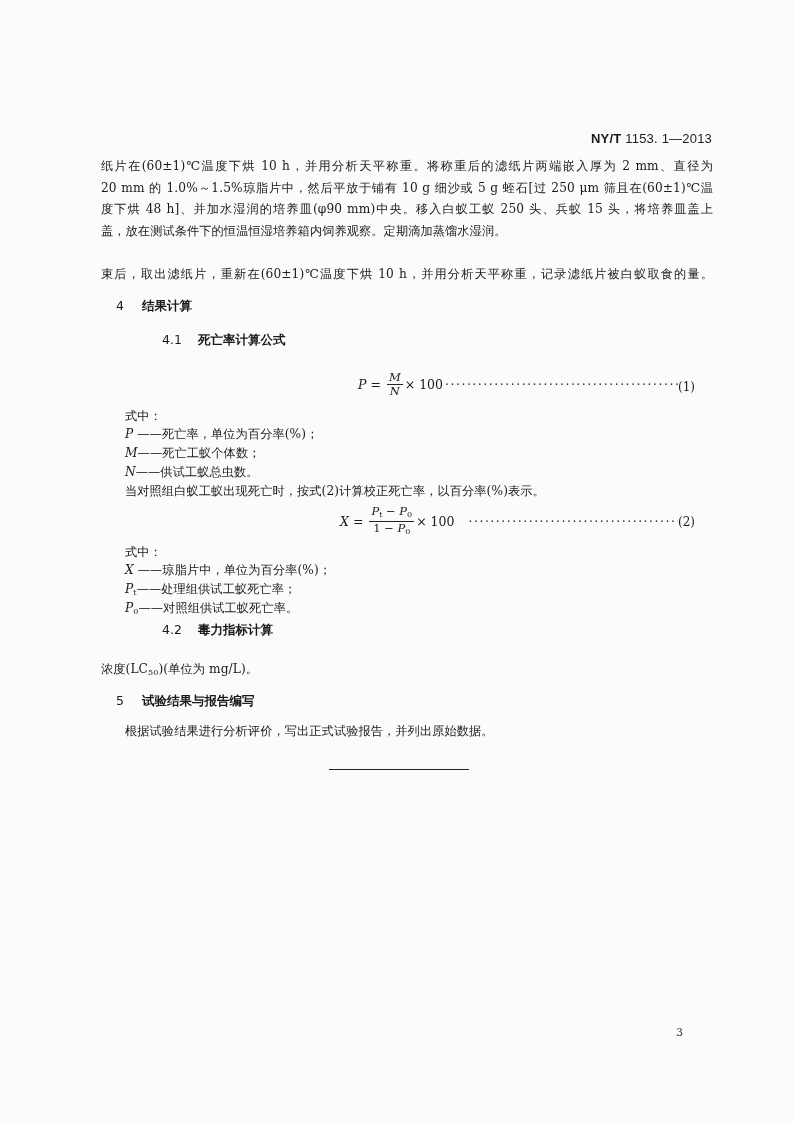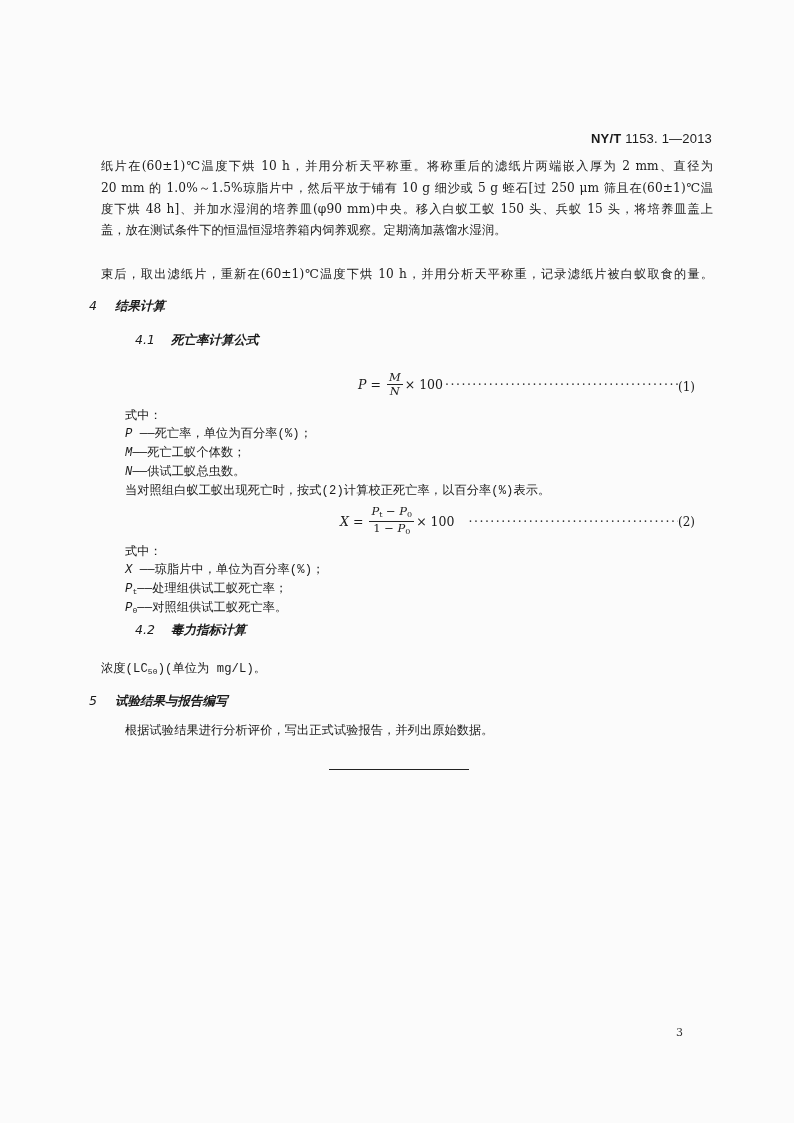--- a/index.html
+++ b/index.html
@@ -18,25 +18,25 @@
       font-size: 13px; font-weight: bold; letter-spacing: 0.2px;
     }
     .std-code .num { font-weight: normal; }
     .line {
       position: absolute; left: 101px; width: 612px;
       font-size: 12.2px; line-height: 18px; white-space: nowrap;
       text-align: justify; text-align-last: justify;
       letter-spacing: 0.1px;
     }
     .line.indent { left: 125px; width: 588px; }
-    .line.noj { text-align: right; text-align-last: left; font-family: Liberation Mono, monospace; }
+    .line.noj { text-align: right; text-align-last: left; }
     .heading {
-      position: absolute; left: 89px;
+      position: absolute; left: 116px;
       font-family: "DejaVu Sans", "Liberation Sans", sans-serif;
-      font-size: 12.5px; font-weight: bold; white-space: nowrap; font-style: italic;
+      font-size: 12.5px; font-weight: bold; white-space: nowrap;
     }
     .heading .hnum { font-weight: normal; display: inline-block; width: 26px; }
     .heading.h2 .hnum { width: 36px; margin-left: 46px; }
     .formula {
       position: absolute; font-size: 12.5px; white-space: nowrap;
       display: flex; align-items: center;
     }
     .frac { display: inline-flex; flex-direction: column; align-items: center; margin: 0 2px; vertical-align: middle; }
     .frac .top { border-bottom: 1px solid #222; padding: 0 2px; line-height: 13px; font-size: 11.5px; }
     .frac .bot { padding: 0 2px; line-height: 13px; font-size: 11.5px; }
@@ -58,21 +58,21 @@
 
 <div class="page">
 
   <div class="std-code">
     <span>NY/T</span>
     <span class="num">1153. 1—2013</span>
   </div>
 
   <div class="line" style="top:157px">纸片在(60±1)℃温度下烘 10 h，并用分析天平称重。将称重后的滤纸片两端嵌入厚为 2 mm、直径为</div>
   <div class="line" style="top:179px">20 mm 的 1.0%～1.5%琼脂片中，然后平放于铺有 10 g 细沙或 5 g 蛭石[过 250 μm 筛且在(60±1)℃温</div>
-  <div class="line" style="top:200px">度下烘 48 h]、并加水湿润的培养皿(φ90 mm)中央。移入白蚁工蚁 150 头、兵蚁 15 头，将培养皿盖上</div>
+  <div class="line" style="top:200px">度下烘 48 h]、并加水湿润的培养皿(φ90 mm)中央。移入白蚁工蚁 250 头、兵蚁 15 头，将培养皿盖上</div>
   <div class="line noj" style="top:222px">盖，放在测试条件下的恒温恒湿培养箱内饲养观察。定期滴加蒸馏水湿润。</div>
 
   <div class="line" style="top:265px">束后，取出滤纸片，重新在(60±1)℃温度下烘 10 h，并用分析天平称重，记录滤纸片被白蚁取食的量。</div>
 
   <div class="heading" style="top:298px">
     <span class="hnum">4</span><span>结果计算</span>
   </div>
 
   <div class="heading h2" style="top:332px">
     <span class="hnum">4.1</span><span>死亡率计算公式</span>

